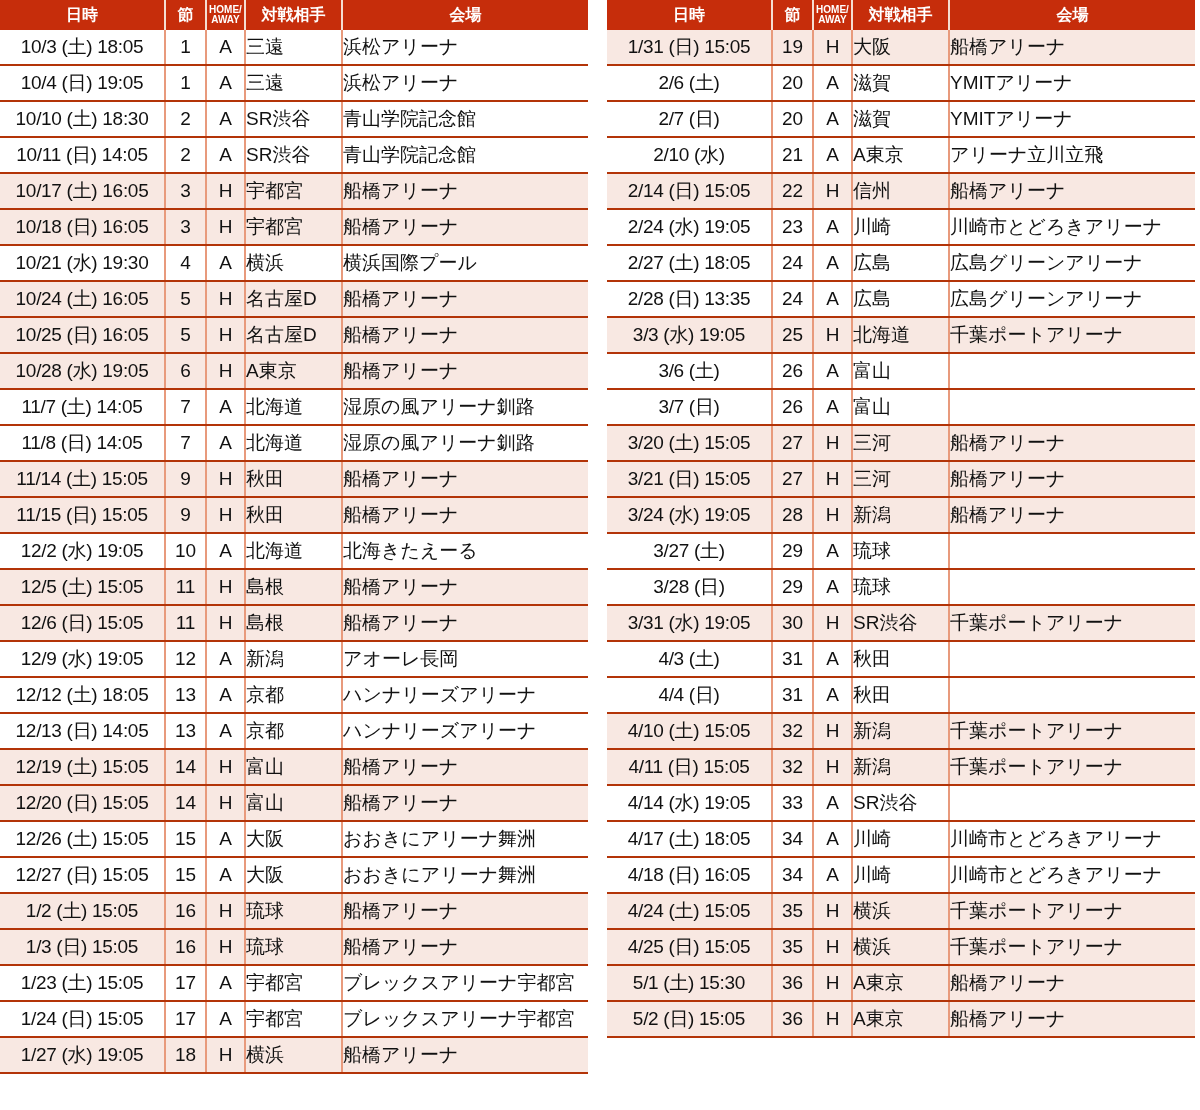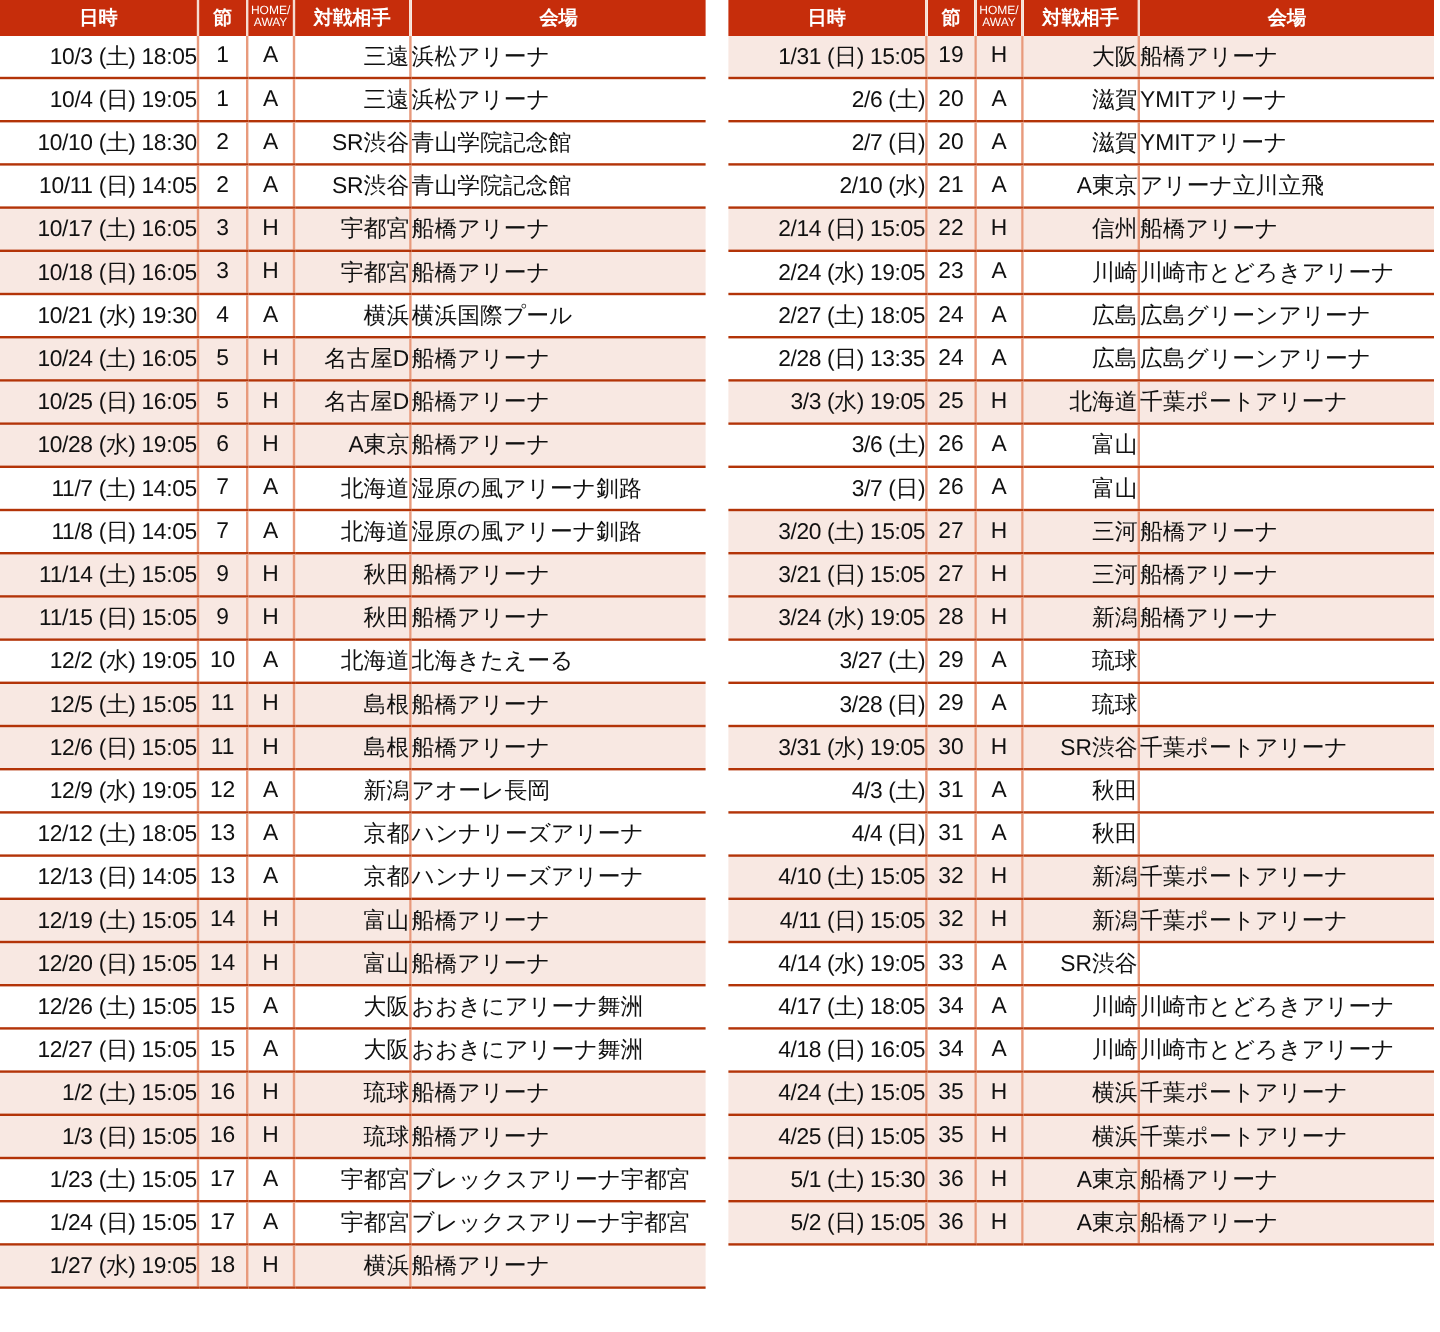--- a/index.html
+++ b/index.html
@@ -25,34 +25,34 @@
   col.c-round{width:41px;}
   col.c-ha{width:39px;}
   col.c-opp{width:97px;}
   col.c-venue{width:246px;}
   thead th{
     background:var(--header-bg);color:var(--header-text);
     height:30px;font-size:16px;font-weight:bold;text-align:center;
     border-left:2px solid var(--col-border-header);vertical-align:middle;
   }
   thead th:first-child{border-left:none;}
-  thead th.h-ha{font-size:10px;line-height:10px;font-weight:normal;}
+  thead th.h-ha{font-size:10px;line-height:10px;font-weight:bold;}
   thead th.h-ha span{display:block;}
   tbody td{
     height:34px;font-size:19px;vertical-align:middle;
     border-bottom:2px solid var(--row-border);
     border-left:2px solid var(--col-border-body);
     background:var(--away-bg);
   }
   tbody td:first-child{border-left:none;}
   tbody tr.home td{background:var(--home-bg);}
-  td.c-date{text-align:right;padding-left:7px;letter-spacing:-0.3px;}
+  td.c-date{text-align:center;padding-left:7px;letter-spacing:-0.3px;}
   td.c-round{text-align:center;}
   td.c-ha{text-align:center;}
-  td.c-opp{text-align:right;}
+  td.c-opp{text-align:left;}
   td.c-venue{text-align:left;padding-left:9px;}
 </style>
 </head>
 <body>
 
 <div class="wrap">
 
   <table class="sched">
     <colgroup>
       <col class="c-date">

